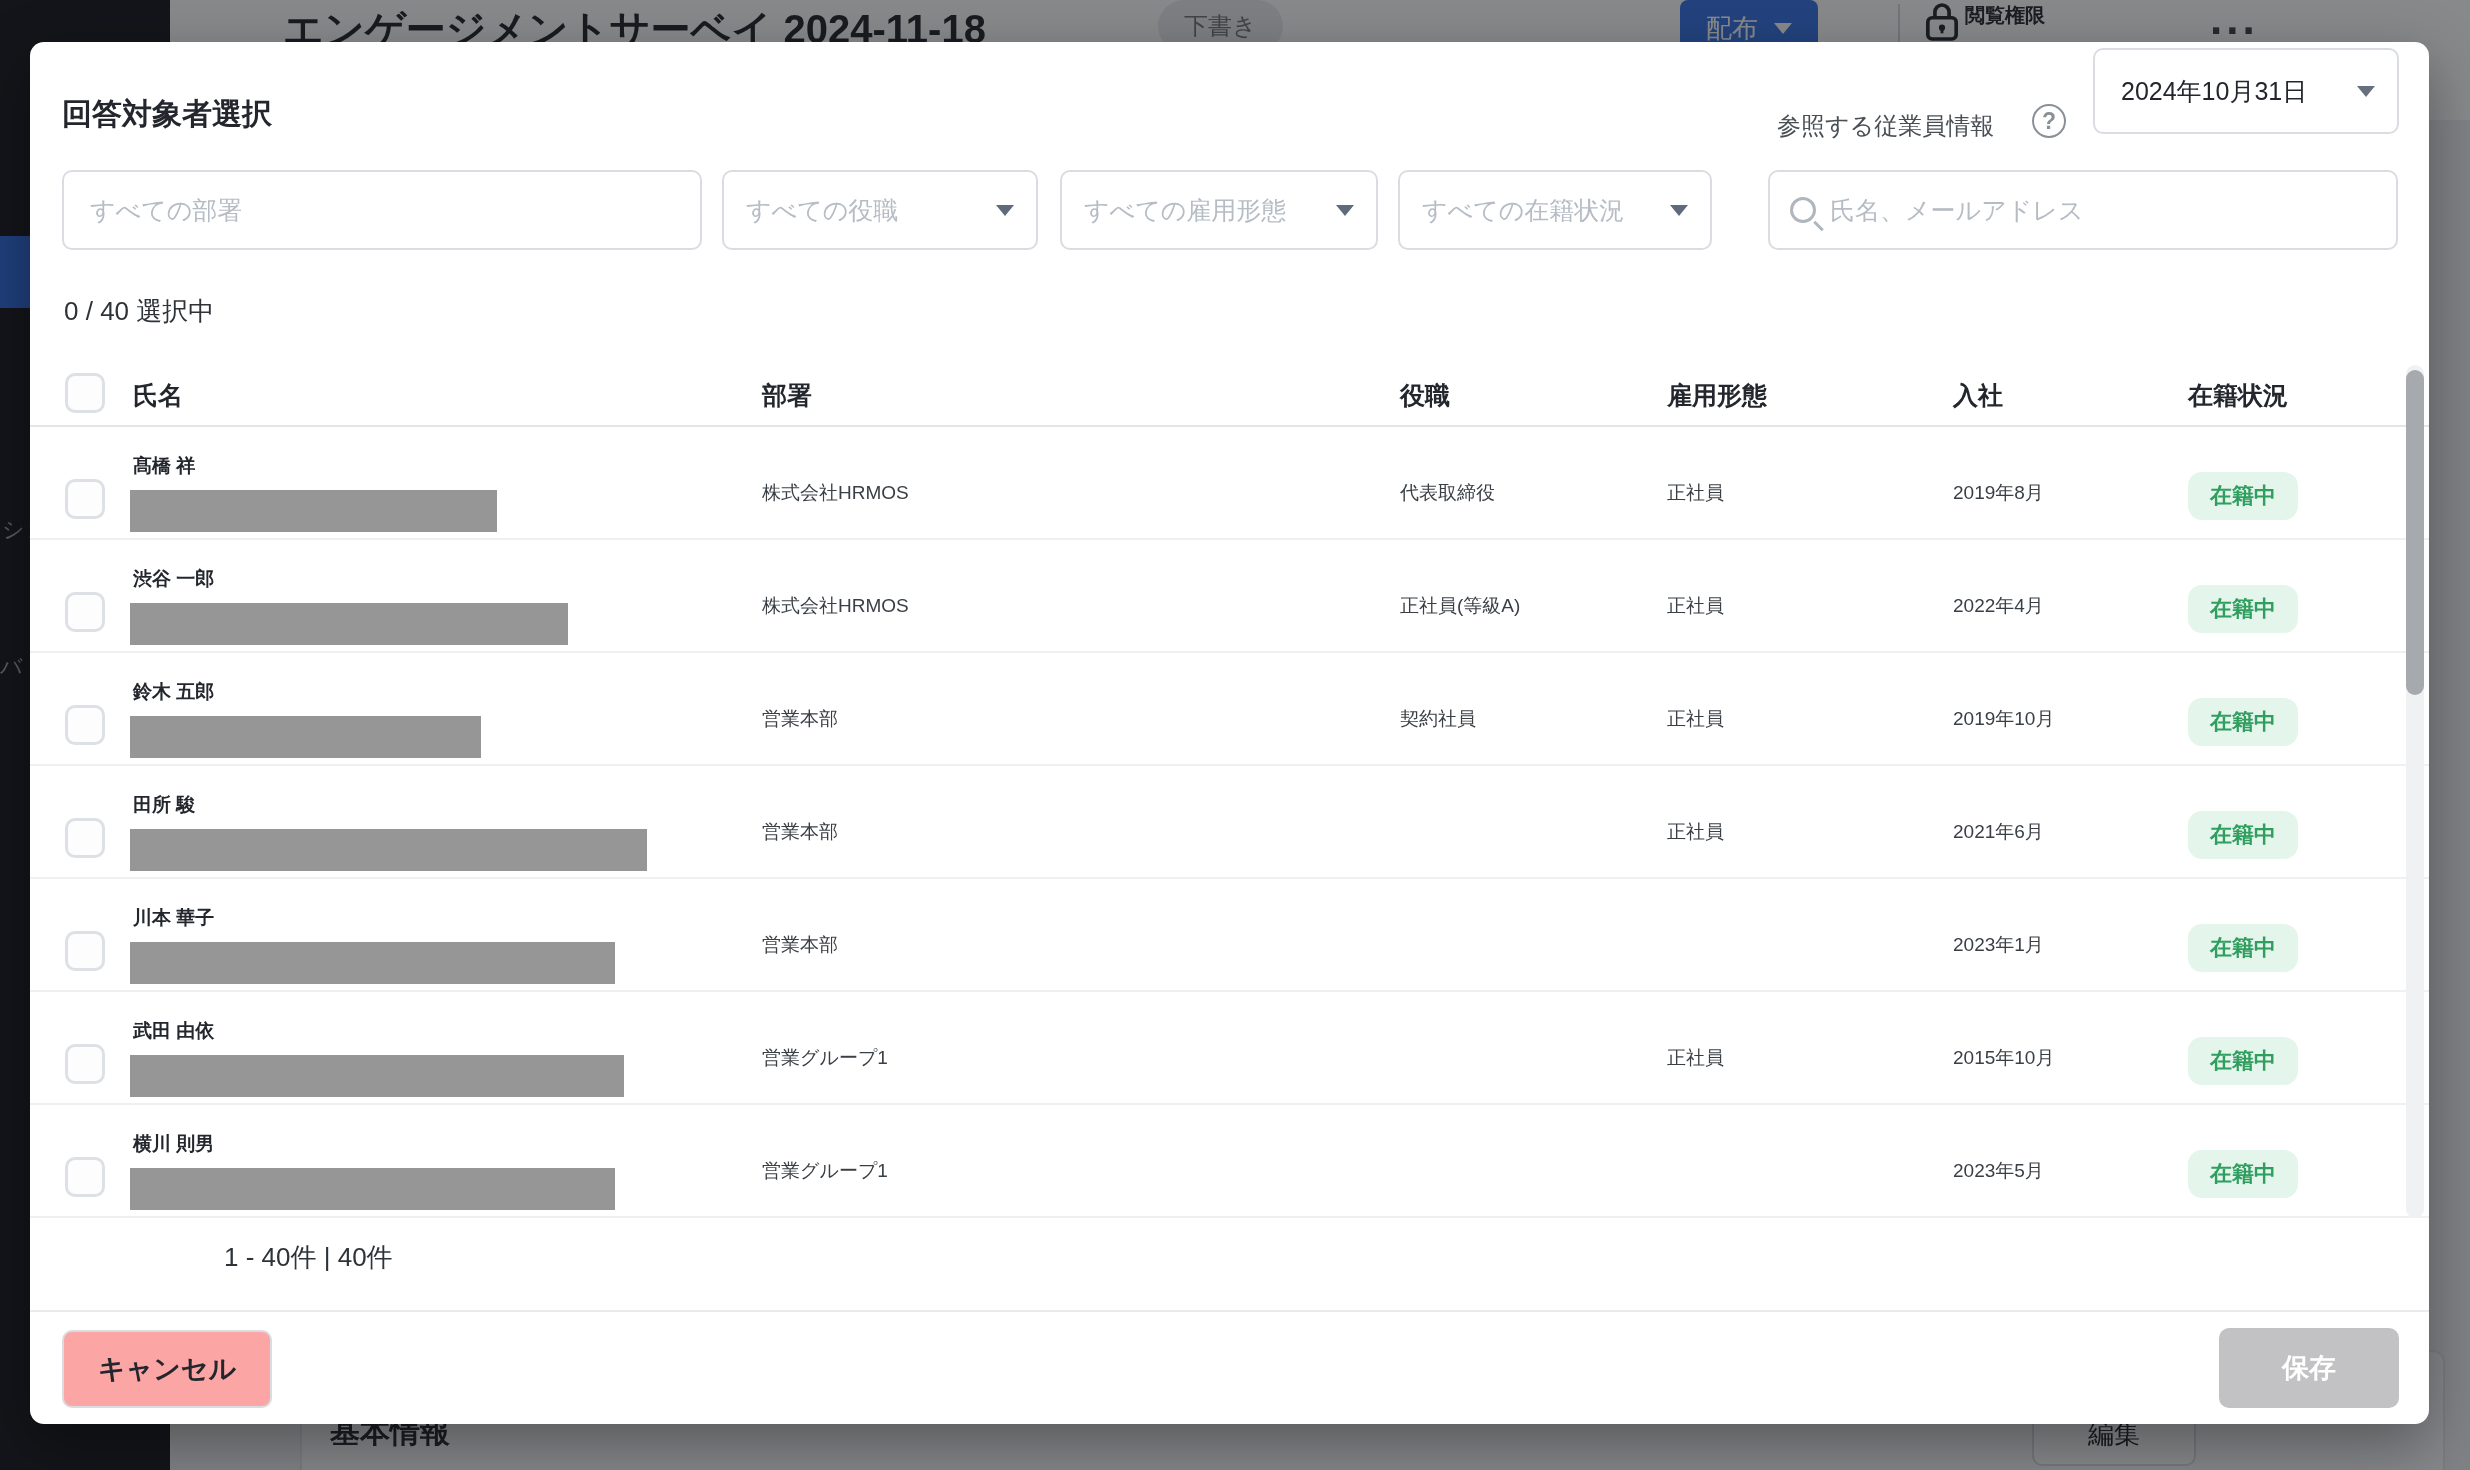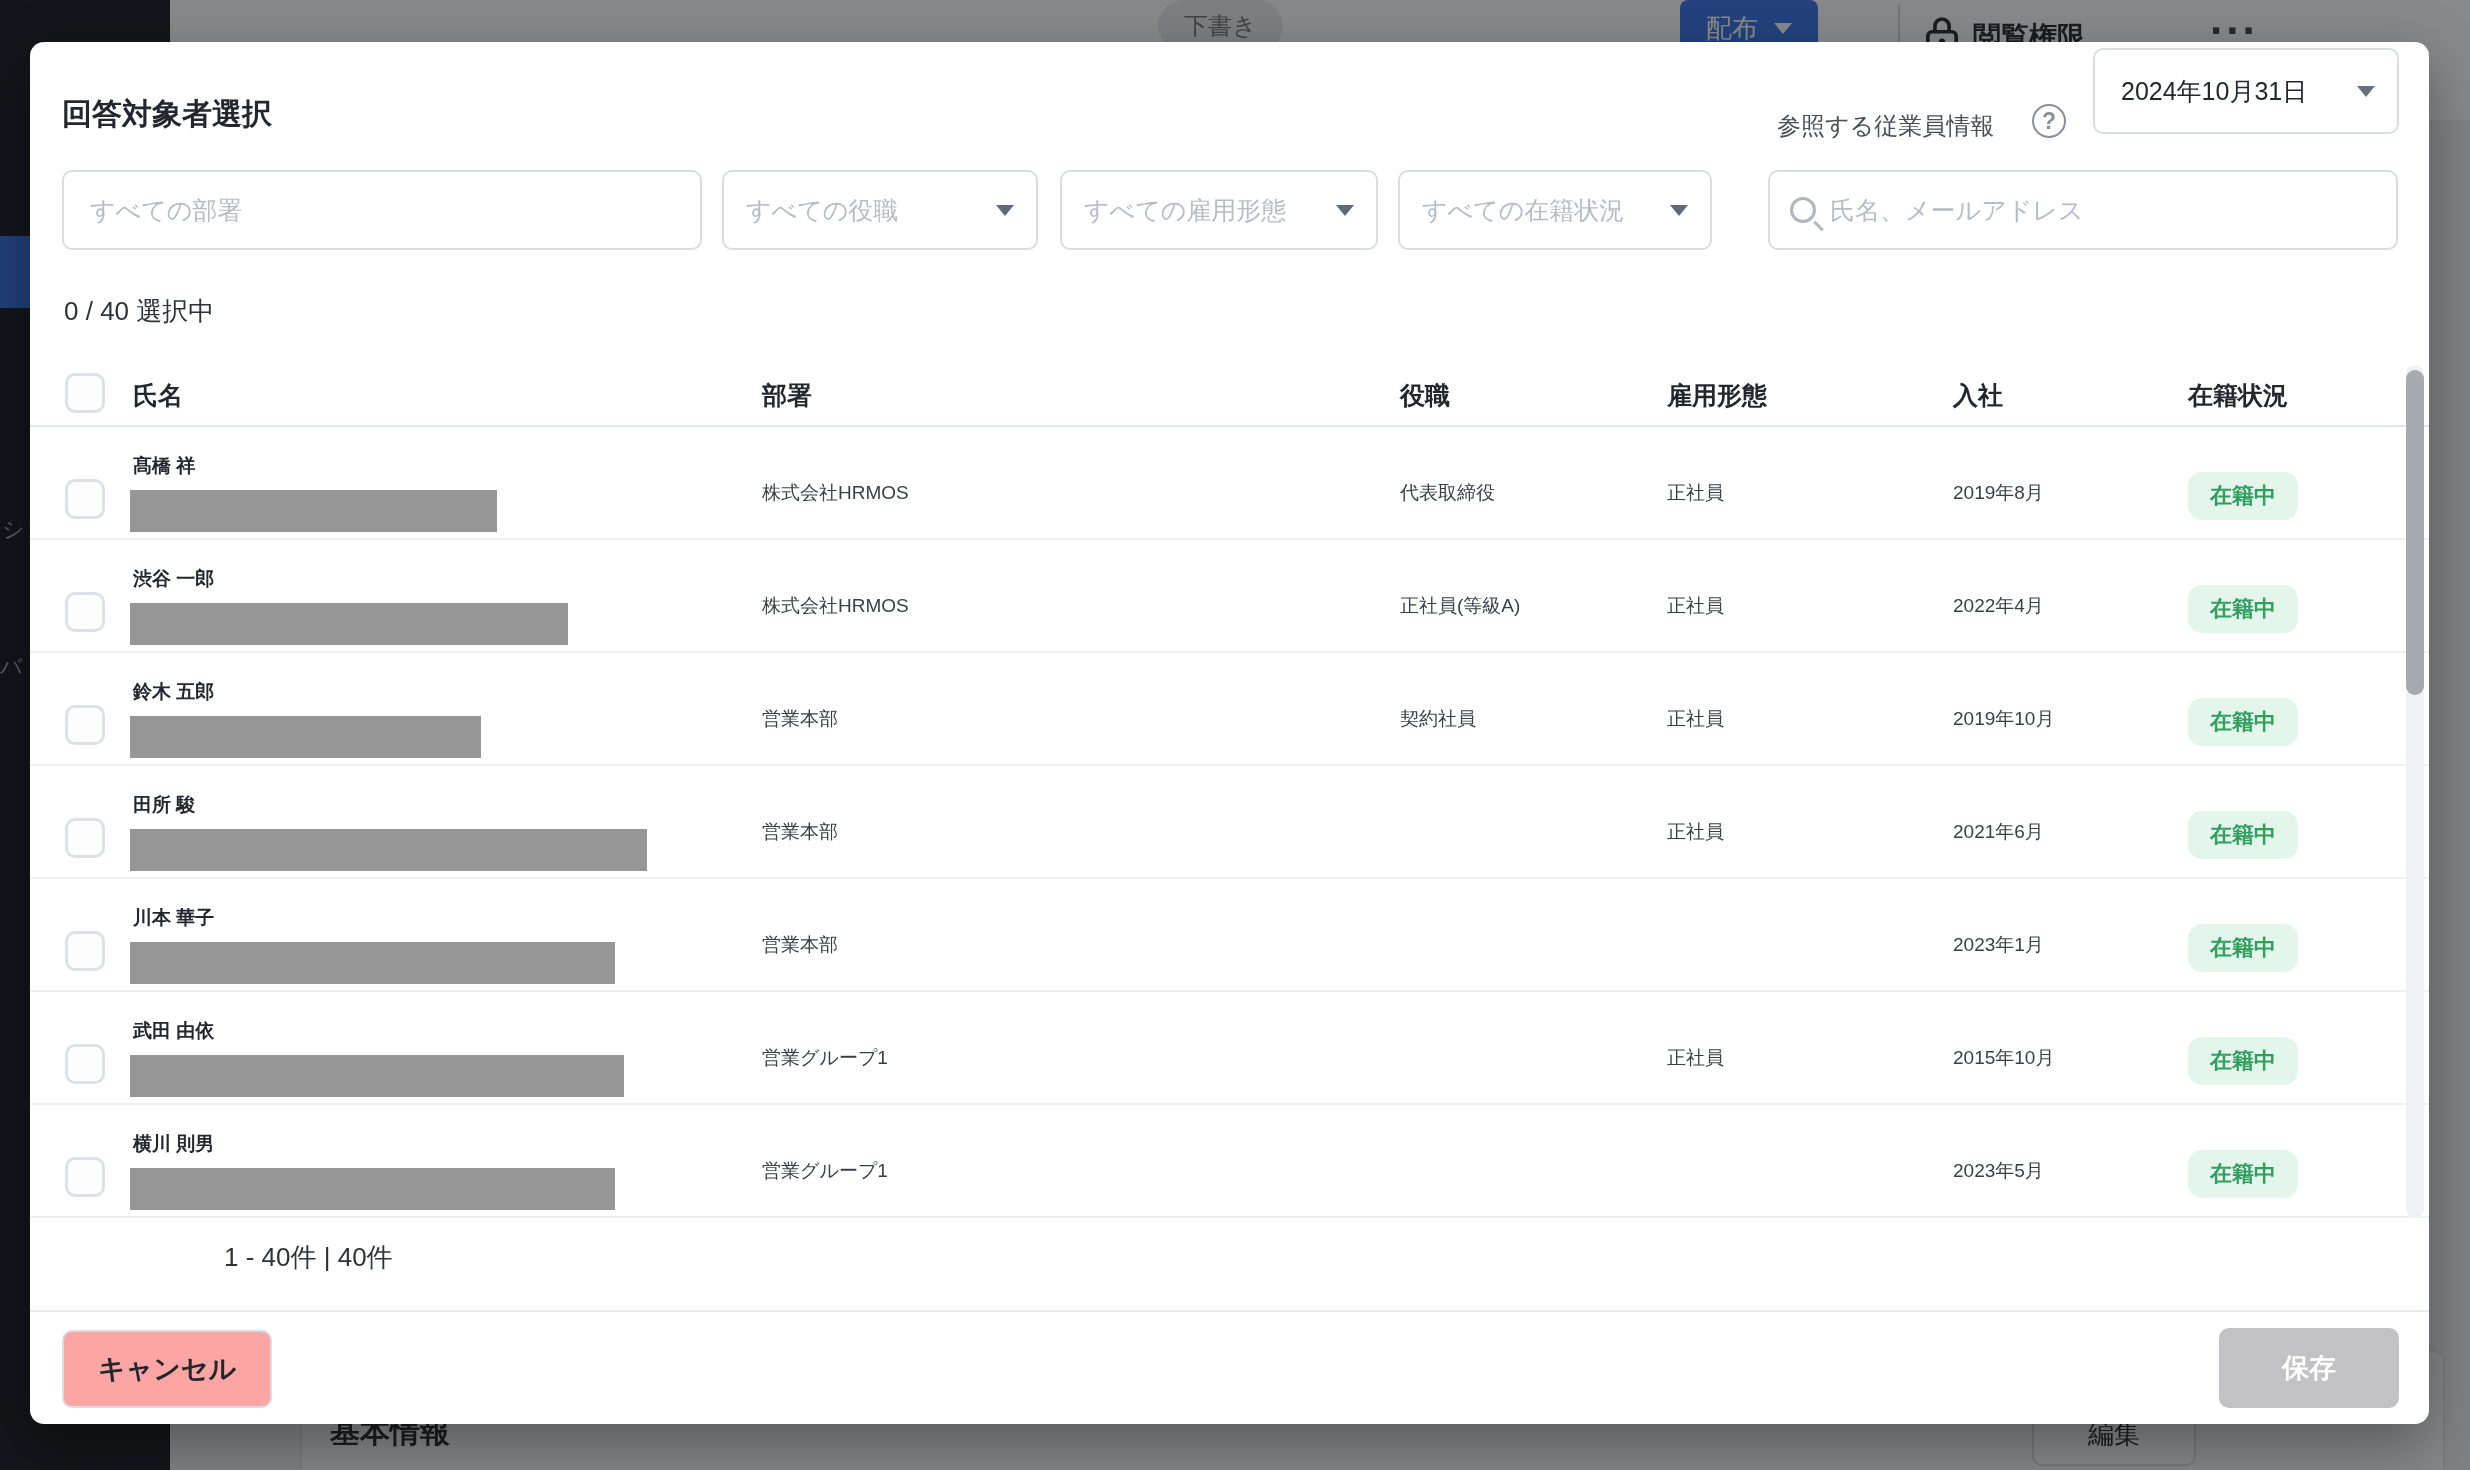--- a/index.html
+++ b/index.html
@@ -10,21 +10,21 @@
   .app-bg { position:absolute; inset:0; background:#f0f1f3; }
   .sidebar { position:absolute; left:0; top:0; width:170px; height:1470px; background:#14171c; }
   .sidebar-active { position:absolute; left:0; top:236px; width:46px; height:72px; background:#2e6ae0; border-radius:0 6px 6px 0; }
   .side-frag { position:absolute; color:#9aa0a8; font-size:22px; width:30px; overflow:hidden; white-space:nowrap; }
   .topbar { position:absolute; left:170px; top:0; right:0; height:120px; background:#ffffff; }
   .page-title { position:absolute; left:283px; top:2px; font-size:40px; font-weight:bold; color:#1f2329; white-space:nowrap; }
   .draft-badge { position:absolute; left:1158px; top:0px; padding:10px 26px; background:#e9ebee; color:#70767d; font-size:24px; border-radius:999px; }
   .distribute-btn { position:absolute; left:1680px; top:0px; height:56px; padding:8px 26px; background:#3470e4; color:#fff; font-size:26px; border-radius:8px; display:flex; align-items:center; gap:16px; }
   .caret-down-sm { width:0; height:0; border-left:9px solid transparent; border-right:9px solid transparent; border-top:11px solid currentColor; display:inline-block; }
   .top-divider { position:absolute; left:1898px; top:4px; width:2px; height:48px; background:#d5d8db; }
-  .perm-btn { position:absolute; left:1925px; top:2px; height:54px; display:flex; align-items:flex-end; gap:14px; color:#23272d; font-size:28px; font-weight:bold; }
+  .perm-btn { position:absolute; left:1925px; top:2px; height:54px; display:flex; align-items:flex-start; gap:6px; color:#23272d; font-size:20px; font-weight:bold; }
   .more-dots { position:absolute; left:2210px; top:-6px; color:#3a3f45; font-size:44px; font-weight:bold; letter-spacing:4px; }
   .content-bg { position:absolute; left:170px; top:120px; right:0; bottom:0; background:#eef0f2; }
   .panel { position:absolute; left:300px; top:1350px; width:2145px; height:150px; background:#fafbfc; border:2px solid #e3e6e9; border-radius:12px; }
   .section-heading { position:absolute; left:330px; top:1412px; font-size:30px; font-weight:bold; color:#23272d; }
   .edit-btn { position:absolute; left:2032px; top:1402px; width:164px; height:64px; background:#fff; border:2px solid #d9dde2; border-radius:10px; font-size:26px; color:#23272d; display:flex; align-items:center; justify-content:center; }
 
   .overlay { position:absolute; inset:0; background:rgba(18,20,24,0.5); }
 
   
   .modal { position:absolute; left:30px; top:42px; width:2399px; height:1382px; background:#fff; border-radius:14px; box-shadow:0 20px 60px rgba(0,0,0,.35); }
@@ -72,20 +72,21 @@
 </style>
 </head>
 <body>
 
 <div class="app-bg">
   <div class="topbar"></div>
   <div class="content-bg"></div>
   <div class="panel"></div>
   <div class="section-heading">基本情報</div>
   <div class="edit-btn">編集</div>
+  <div class="page-title">エンゲージメントサーベイ 2024-11-18</div>
   <div class="draft-badge">下書き</div>
   <div class="distribute-btn">
     <span>配布</span>
     <span class="caret-down-sm"></span>
   </div>
   <div class="top-divider"></div>
   <div class="perm-btn">
     <svg width="34" height="40" viewBox="0 0 24 28">
       <rect x="2" y="11" width="20" height="15" rx="3" fill="none" stroke="#23272d" stroke-width="2.6"></rect>
       <path d="M7 11 V7 a5 5 0 0 1 10 0 v4" fill="none" stroke="#23272d" stroke-width="2.6"></path>

